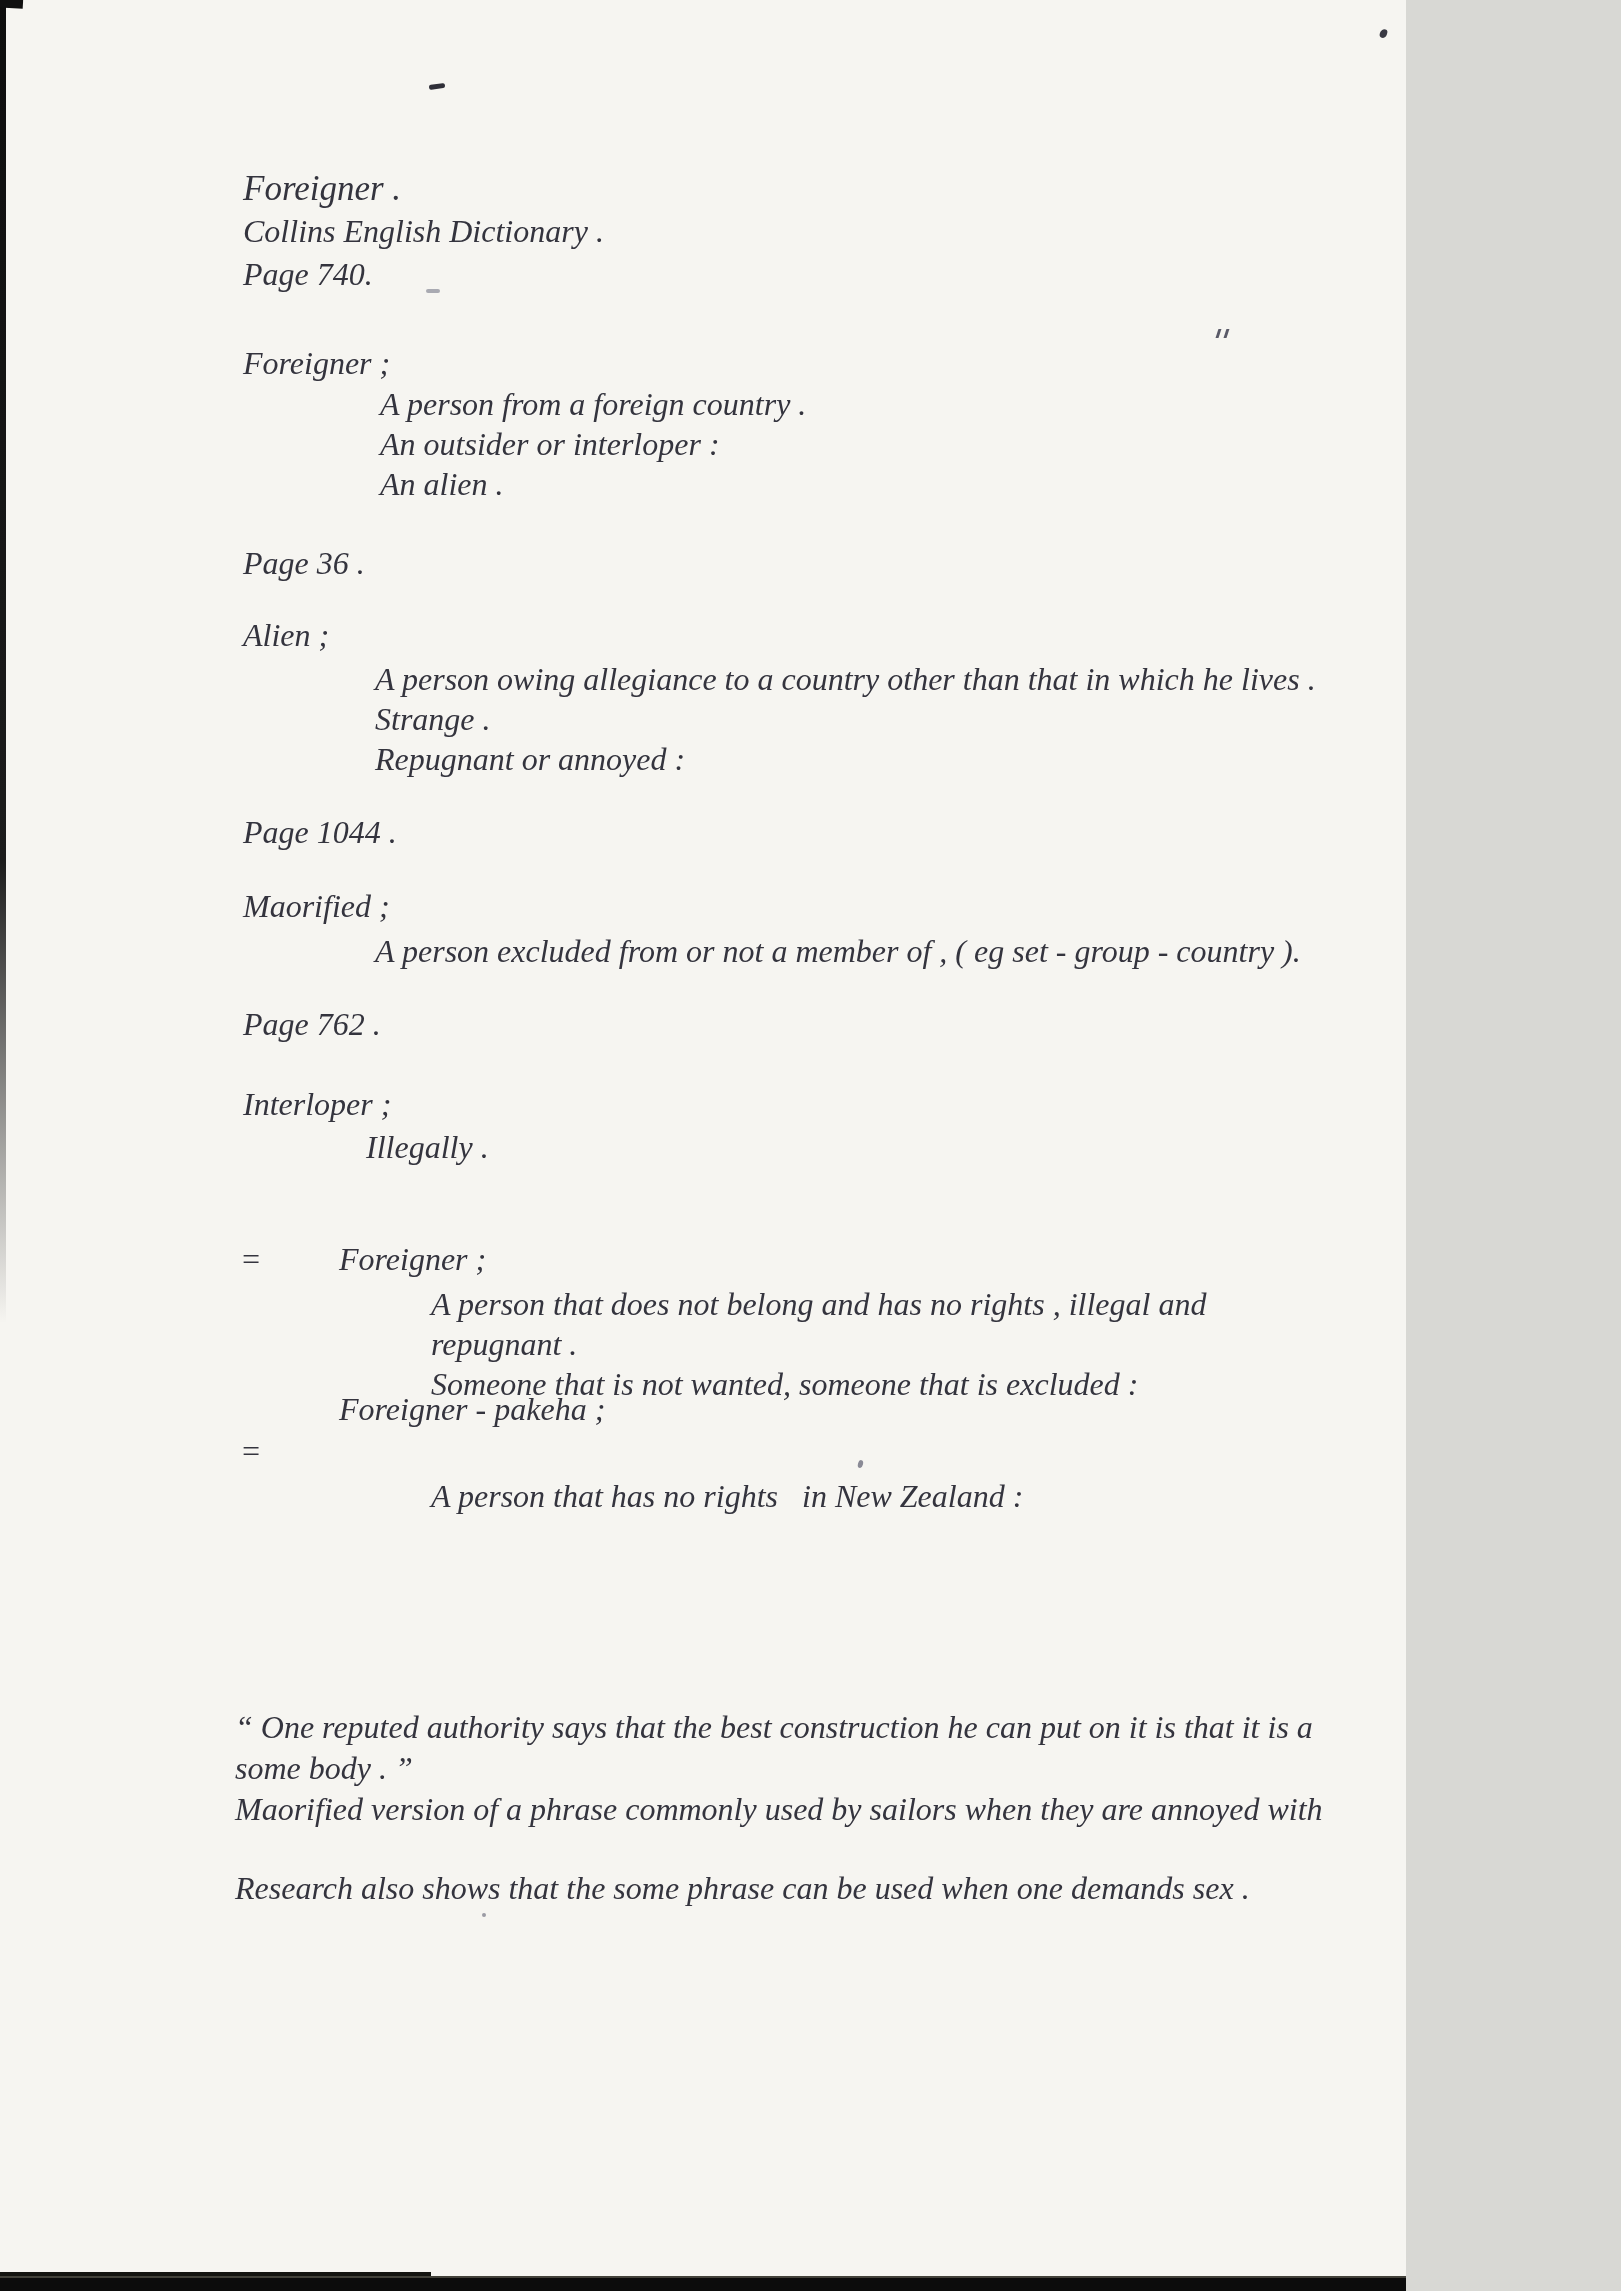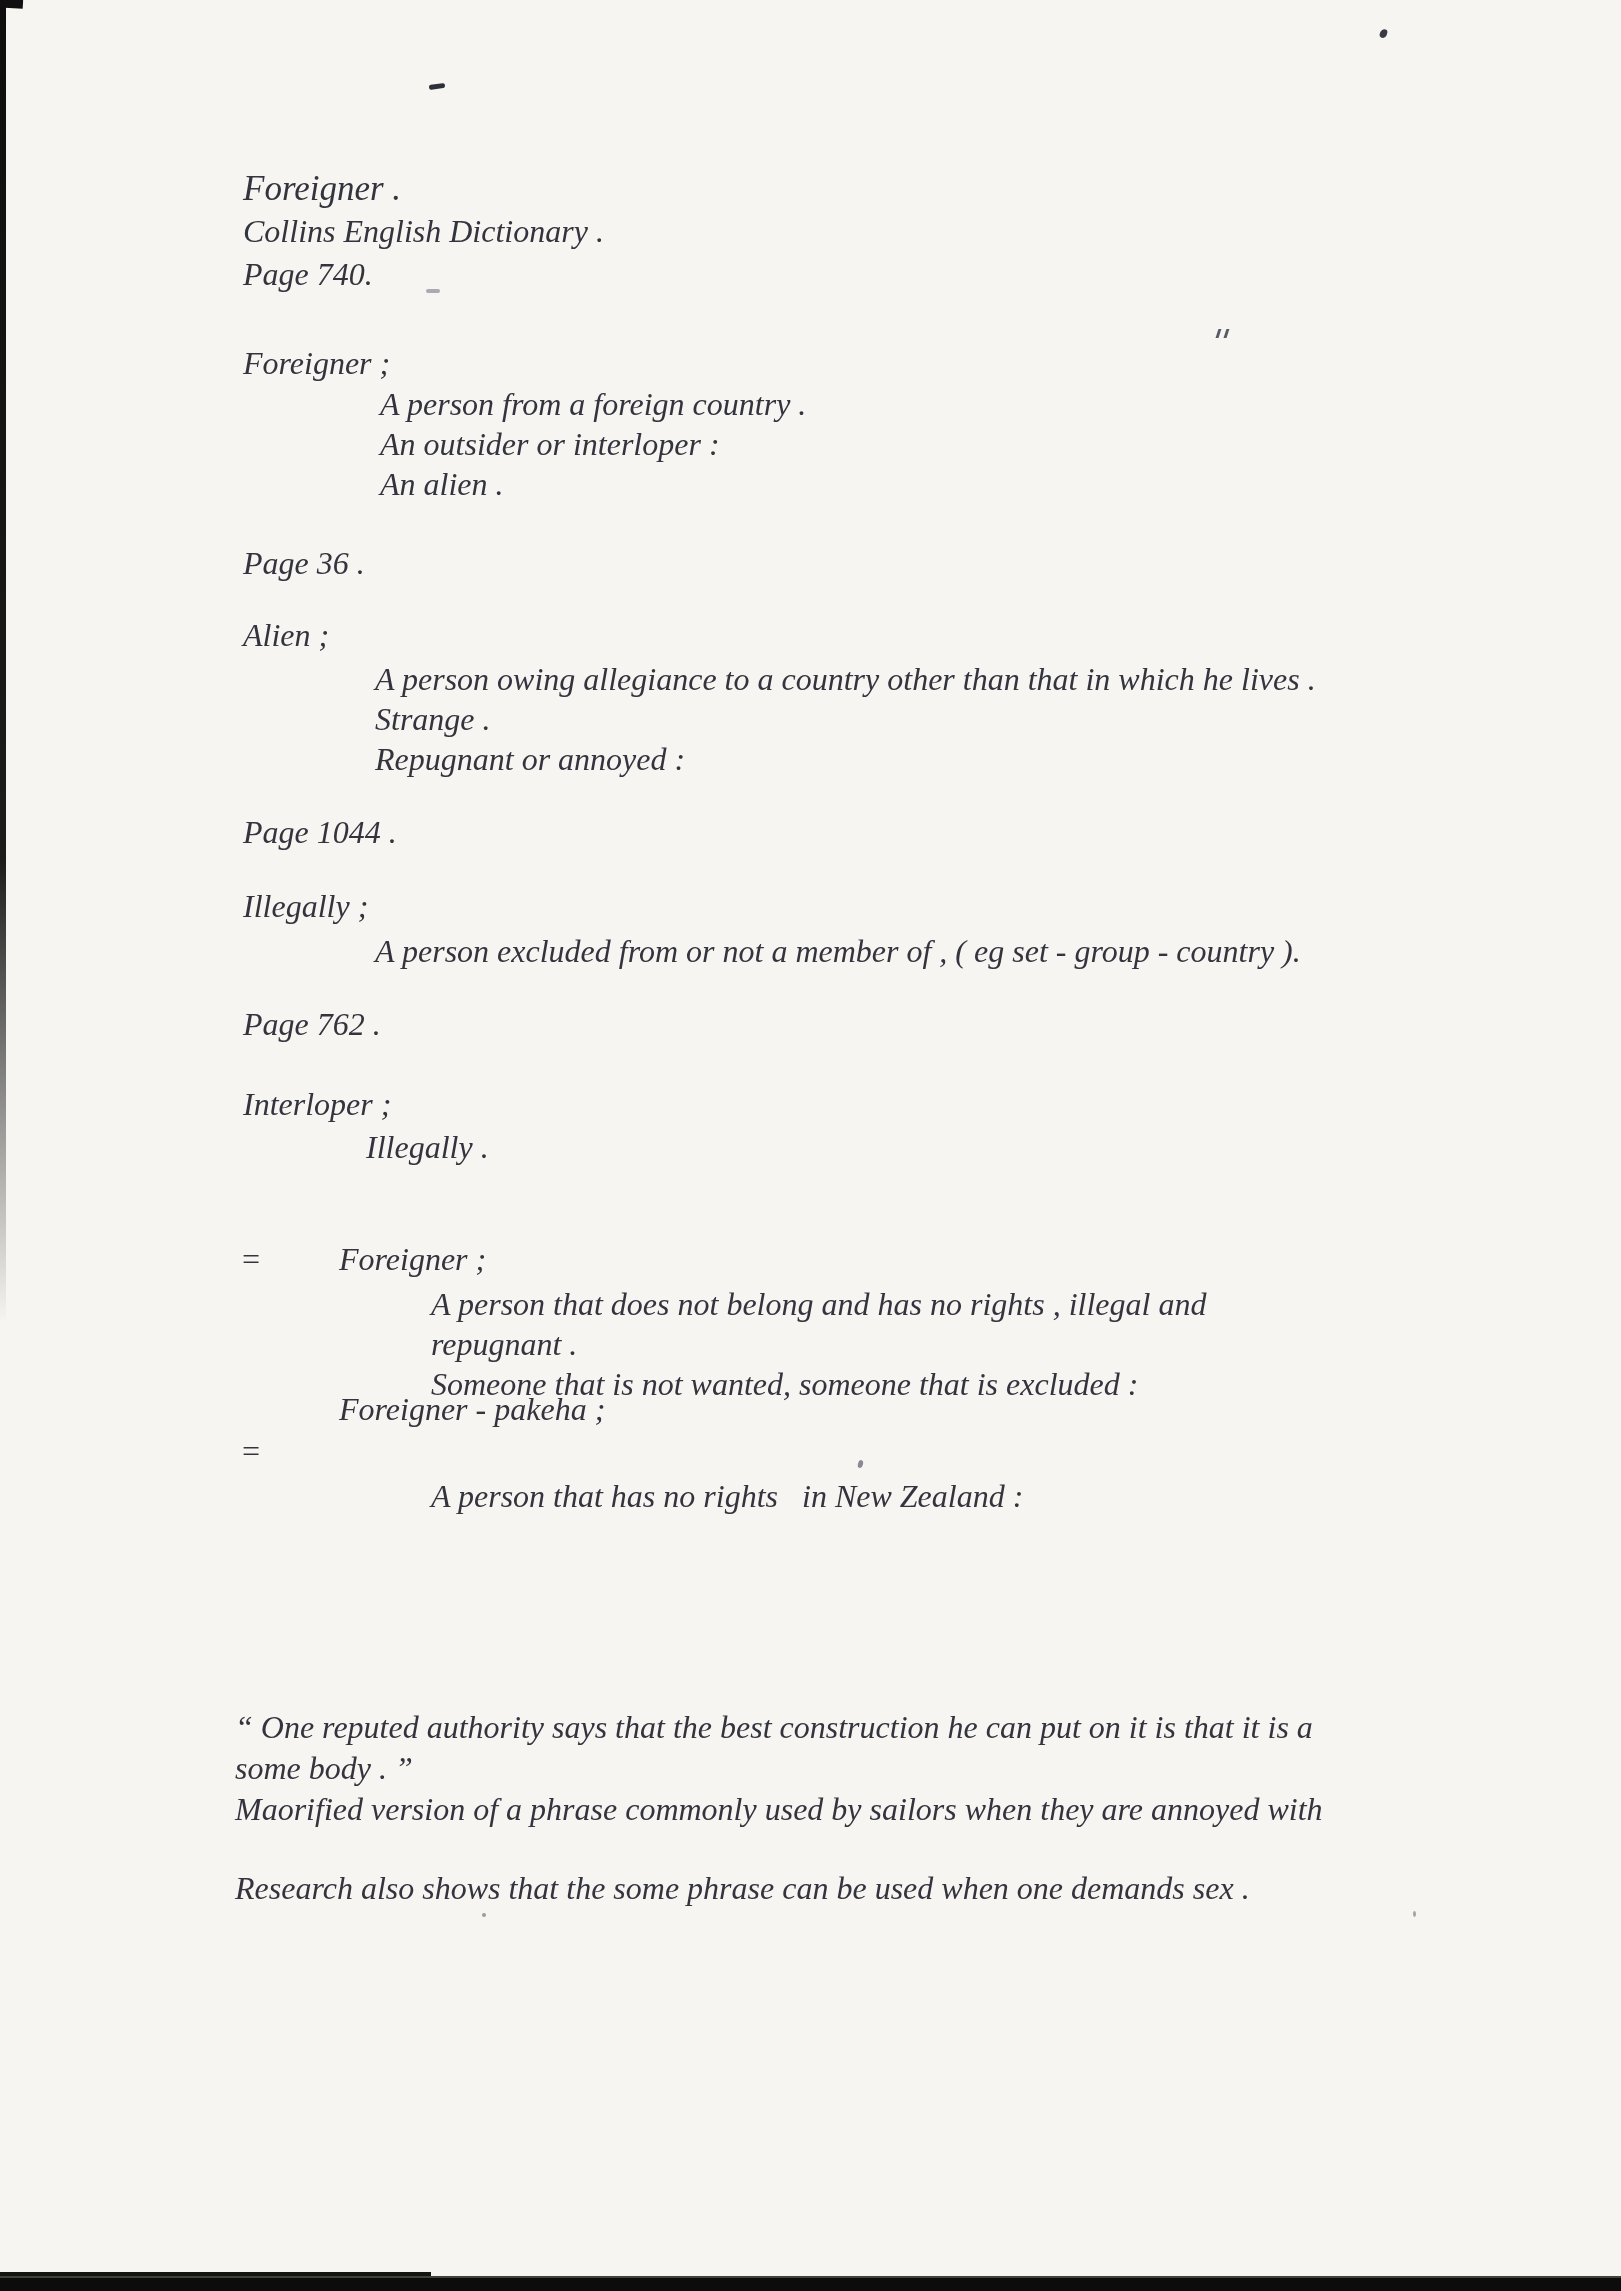--- a/index.html
+++ b/index.html
@@ -1,18 +1,18 @@
 <!DOCTYPE html>
 <html><head>
 <meta charset="utf-8">
 <style>
   html,body { margin:0; padding:0; background:#d8d8d4; }
   .scan {
     position:relative;
-    width:1621px; height:2292px;
+    width:1406px; height:2292px;
     background:#f6f5f1;
     overflow:hidden;
     font-family:"Liberation Serif", serif;
     font-style:italic;
     color:#34343e;
     font-size:32px;
   }
   .line { white-space:pre; }
   .abs { position:absolute; }
 
@@ -72,21 +72,21 @@
 
   <div class="abs line page-ref" style="left:243px; top:545px;">Page 36 .</div>
   <div class="abs line term" style="left:243px; top:617px;">Alien ;</div>
   <div class="abs def-block" style="left:375px; top:659px;">
     <div class="line">A person owing allegiance to a country other than that in which he lives .</div>
     <div class="line">Strange .</div>
     <div class="line">Repugnant or annoyed :</div>
   </div>
 
   <div class="abs line page-ref" style="left:243px; top:814px;">Page 1044 .</div>
-  <div class="abs line term" style="left:243px; top:888px;">Illegally ;</div>
+  <div class="abs line term" style="left:243px; top:888px;">Maorified ;</div>
   <div class="abs def-block" style="left:375px; top:931px;">
     <div class="line">A person excluded from or not a member of , ( eg set - group - country ).</div>
   </div>
 
   <div class="abs line page-ref" style="left:243px; top:1006px;">Page 762 .</div>
   <div class="abs line term" style="left:243px; top:1086px;">Interloper ;</div>
   <div class="abs def-block" style="left:366px; top:1127px;">
     <div class="line">Illegally .</div>
   </div>
 

